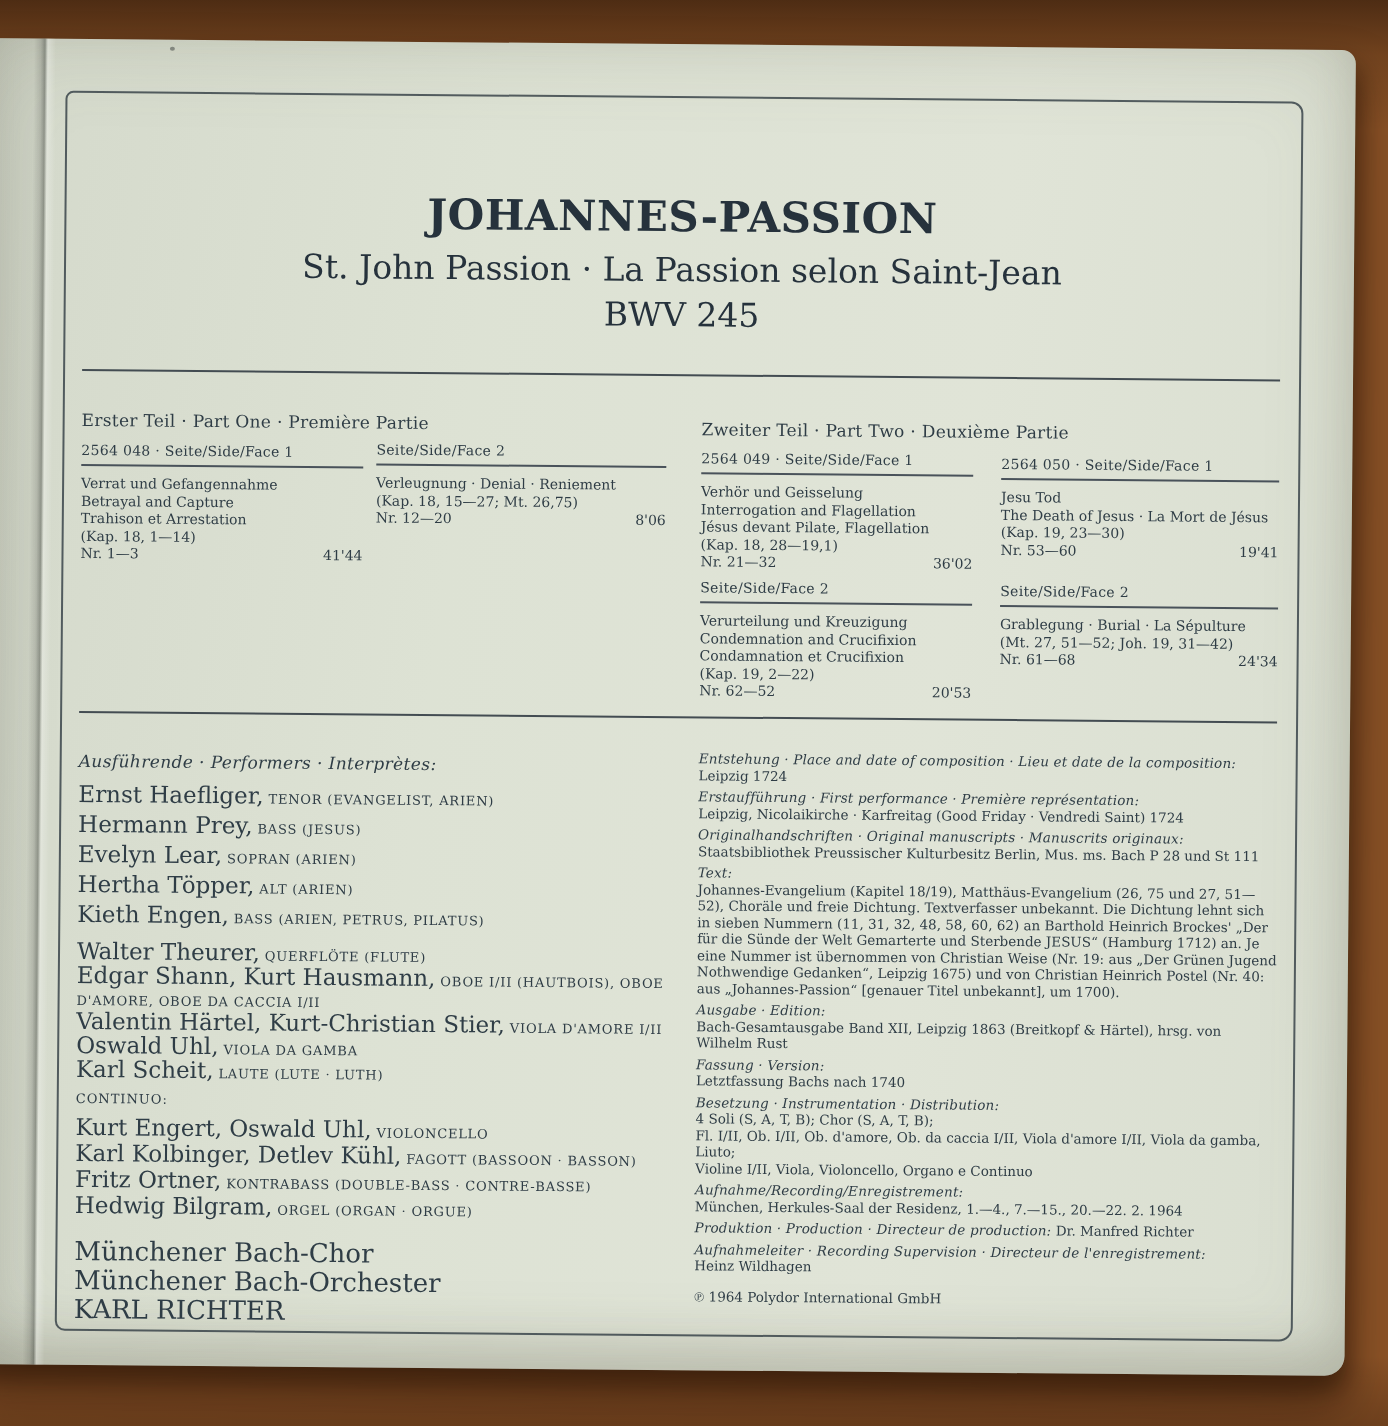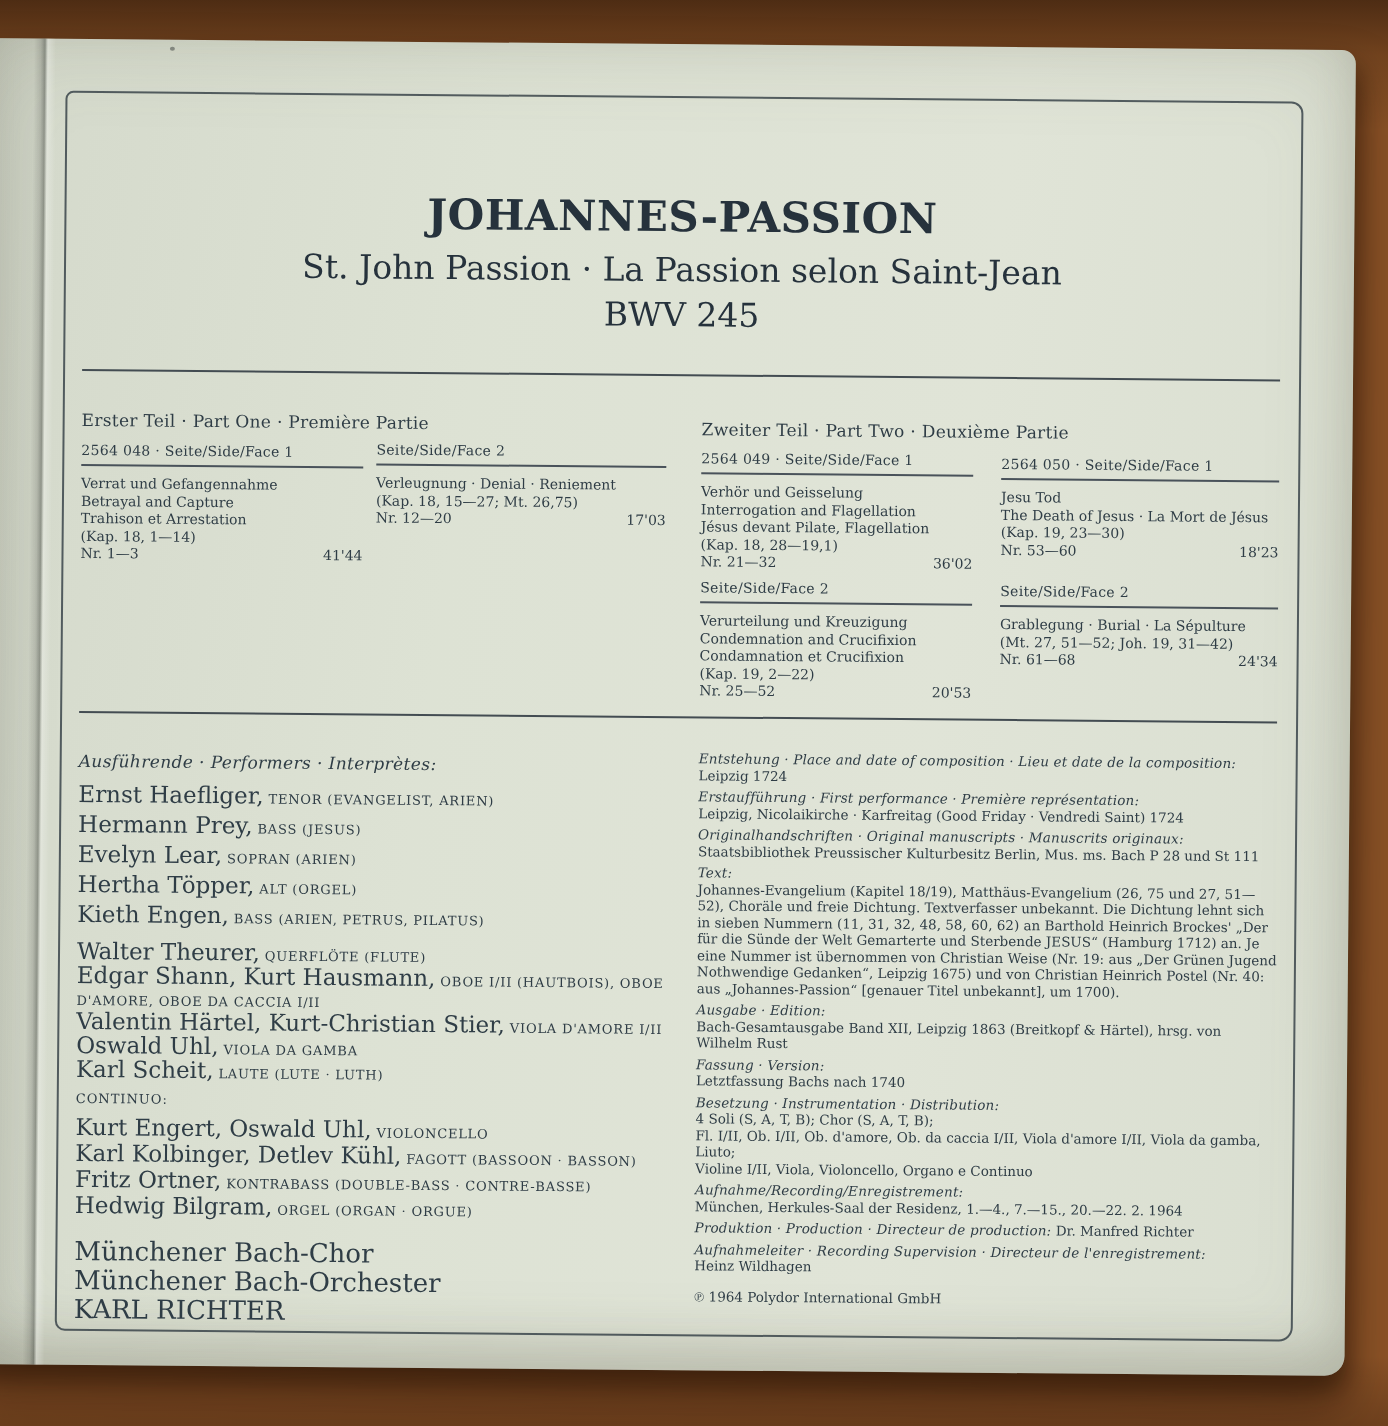--- a/index.html
+++ b/index.html
@@ -115,76 +115,76 @@
         <span class="duration">41'44</span>
       </div>
     </div>
 
     <div class="track-col" id="colB">
       <div class="side-header">Seite/Side/Face 2</div>
       <div class="side-body">Verleugnung · Denial · Reniement
 (Kap. 18, 15—27; Mt. 26,75)</div>
       <div class="nr-row">
         <span>Nr. 12—20</span>
-        <span class="duration">17'03</span>
+        <span class="duration">8'06</span>
       </div>
     </div>
 
     <div class="track-col" id="colC">
       <div class="side-header">2564 049 · Seite/Side/Face 1</div>
       <div class="side-body">Verhör und Geisselung
 Interrogation and Flagellation
 Jésus devant Pilate, Flagellation
 (Kap. 18, 28—19,1)</div>
       <div class="nr-row">
         <span>Nr. 21—32</span>
         <span class="duration">36'02</span>
       </div>
       <div class="side2-abs">
         <div class="side-header">Seite/Side/Face 2</div>
         <div class="side-body">Verurteilung und Kreuzigung
 Condemnation and Crucifixion
 Condamnation et Crucifixion
 (Kap. 19, 2—22)</div>
         <div class="nr-row">
-          <span>Nr. 25—52</span>
+          <span>Nr. 62—52</span>
           <span class="duration">20'53</span>
         </div>
       </div>
     </div>
 
     <div class="track-col" id="colD">
       <div class="side-header">2564 050 · Seite/Side/Face 1</div>
       <div class="side-body">Jesu Tod
 The Death of Jesus · La Mort de Jésus
 (Kap. 19, 23—30)</div>
       <div class="nr-row">
         <span>Nr. 53—60</span>
-        <span class="duration">18'23</span>
+        <span class="duration">19'41</span>
       </div>
       <div class="side2-abs">
         <div class="side-header">Seite/Side/Face 2</div>
         <div class="side-body">Grablegung · Burial · La Sépulture
 (Mt. 27, 51—52; Joh. 19, 31—42)</div>
         <div class="nr-row">
           <span>Nr. 61—68</span>
           <span class="duration">24'34</span>
         </div>
       </div>
     </div>
 
     <div class="rule" id="rule2"></div>
 
     <div id="performers">
       <div class="performers-heading">Ausführende · Performers · Interprètes:</div>
       <div class="performer-group group-soloists">
           <div class="performer-row"><span class="p-name">Ernst Haefliger,</span><span class="p-role"> TENOR (EVANGELIST, ARIEN)</span></div>
           <div class="performer-row"><span class="p-name">Hermann Prey,</span><span class="p-role"> BASS (JESUS)</span></div>
           <div class="performer-row"><span class="p-name">Evelyn Lear,</span><span class="p-role"> SOPRAN (ARIEN)</span></div>
-          <div class="performer-row"><span class="p-name">Hertha Töpper,</span><span class="p-role"> ALT (ORGEL)</span></div>
+          <div class="performer-row"><span class="p-name">Hertha Töpper,</span><span class="p-role"> ALT (ARIEN)</span></div>
           <div class="performer-row"><span class="p-name">Kieth Engen,</span><span class="p-role"> BASS (ARIEN, PETRUS, PILATUS)</span></div>
         </div>
       <div class="performer-group group-instr">
           <div class="performer-row"><span class="p-name">Walter Theurer,</span><span class="p-role"> QUERFLÖTE (FLUTE)</span></div>
           <div class="performer-row"><span class="p-name">Edgar Shann, Kurt Hausmann,</span><span class="p-role"> OBOE I/II (HAUTBOIS), OBOE D'AMORE, OBOE DA CACCIA I/II</span></div>
           <div class="performer-row"><span class="p-name">Valentin Härtel, Kurt-Christian Stier,</span><span class="p-role"> VIOLA D'AMORE I/II</span></div>
           <div class="performer-row"><span class="p-name">Oswald Uhl,</span><span class="p-role"> VIOLA DA GAMBA</span></div>
           <div class="performer-row"><span class="p-name">Karl Scheit,</span><span class="p-role"> LAUTE (LUTE · LUTH)</span></div>
         </div>
       <div class="continuo-label">CONTINUO:</div>

